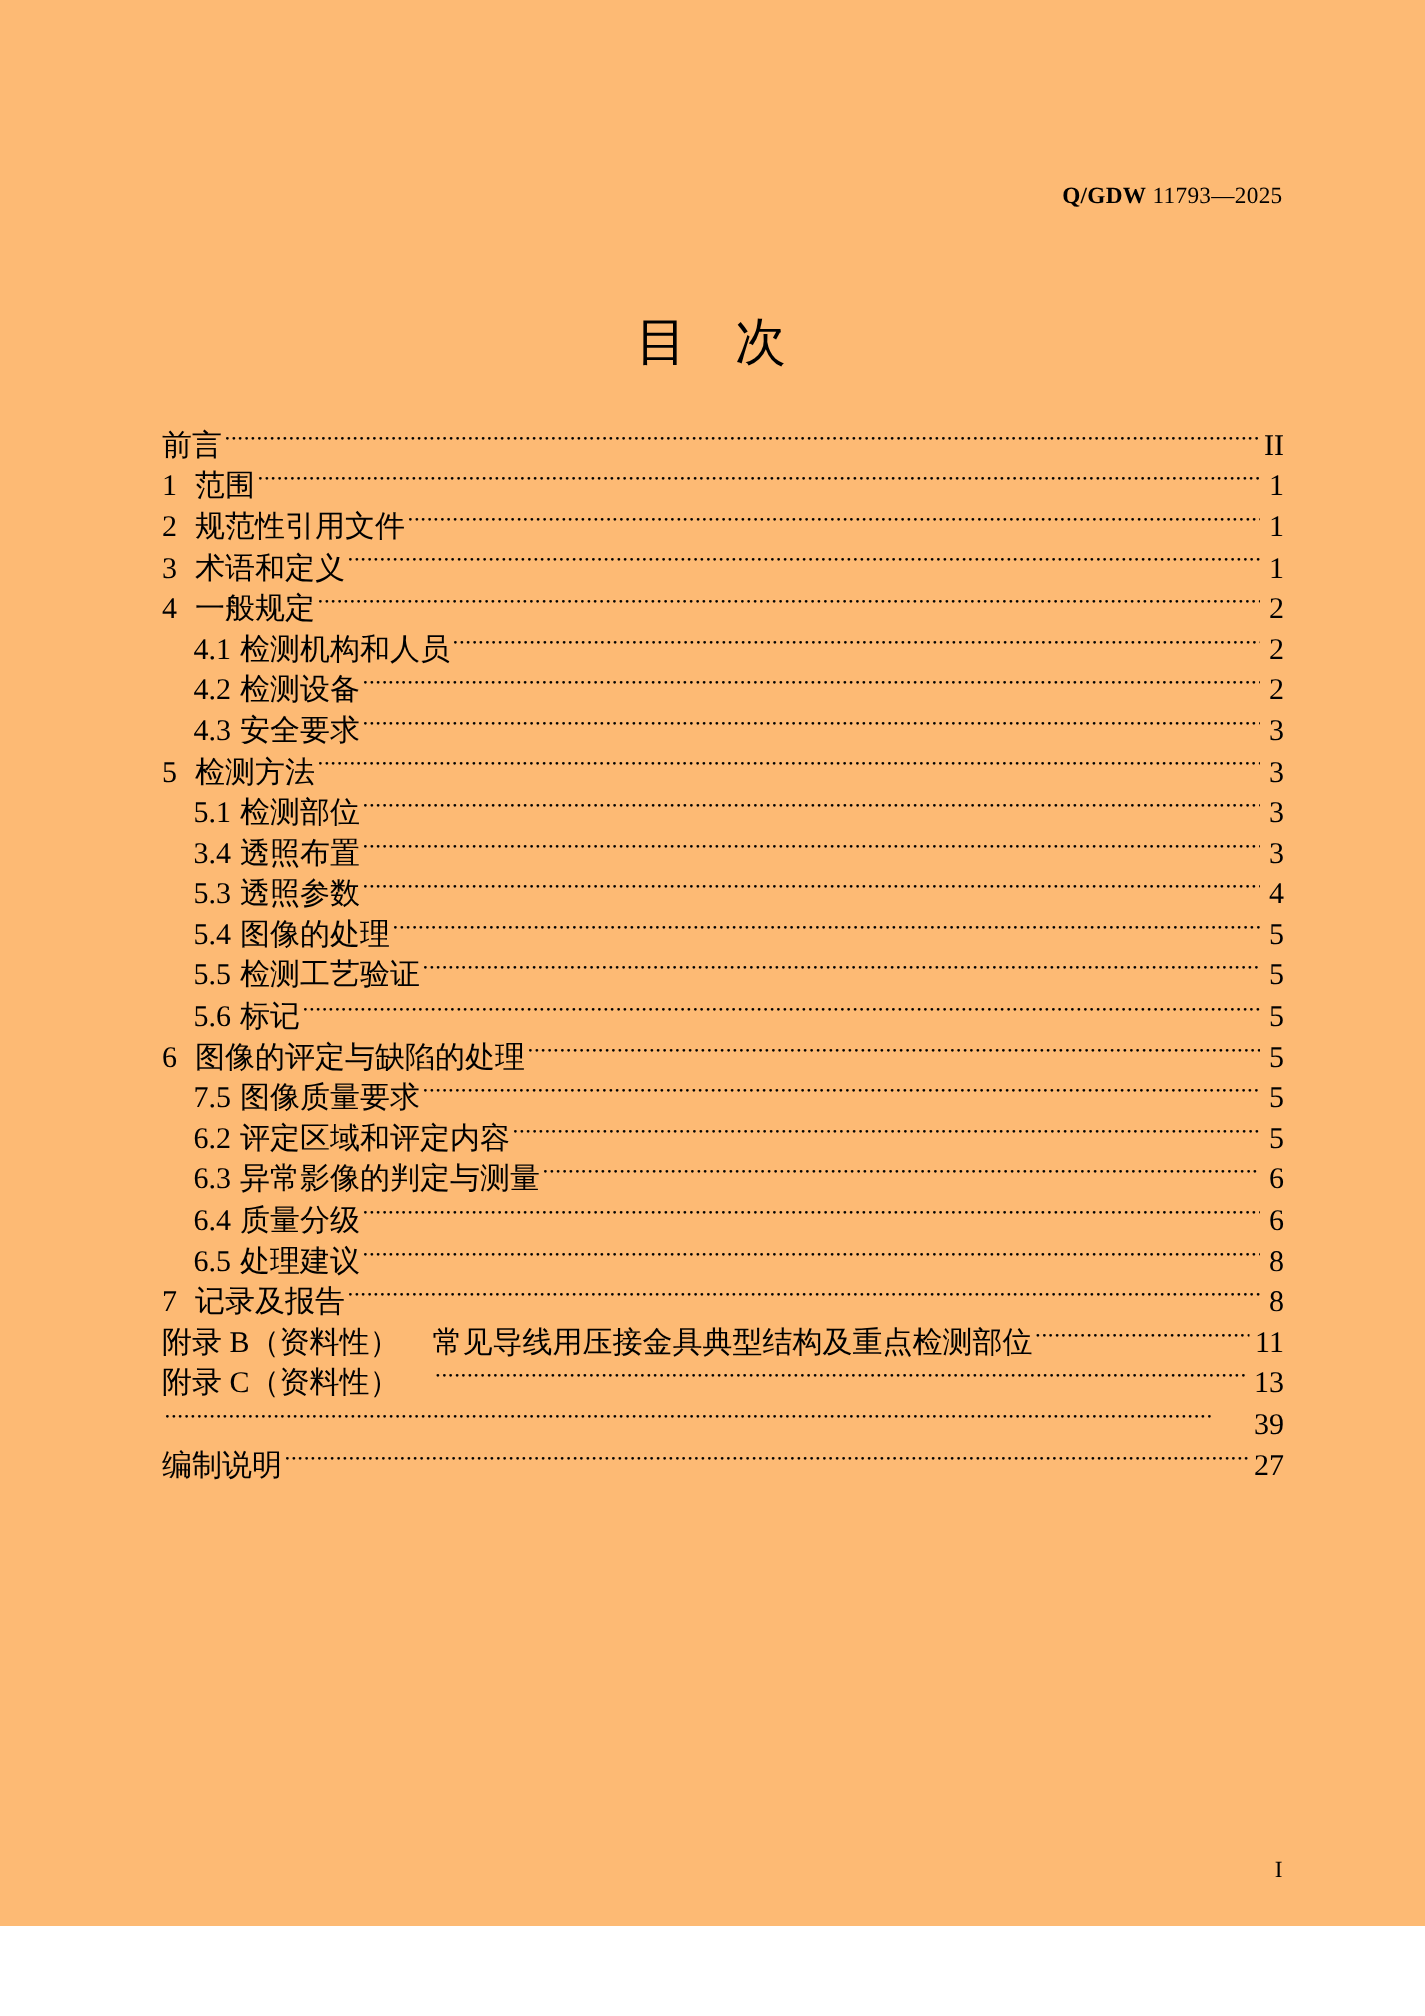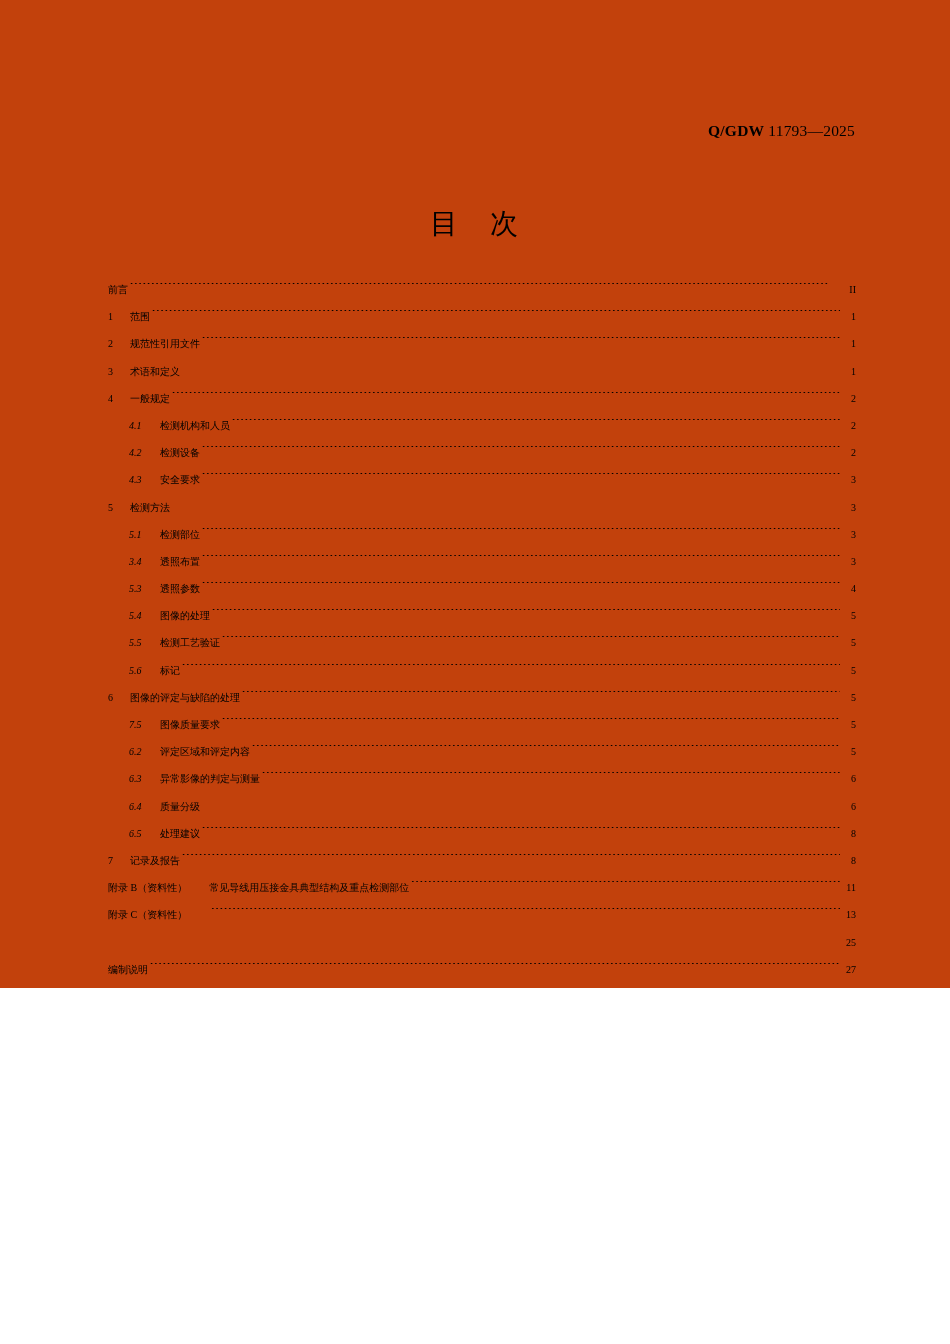--- a/index.html
+++ b/index.html
@@ -7,22 +7,22 @@
     padding: 0;
     background: #ffffff;
   }
   body {
     font-family: "Liberation Serif", "DejaVu Serif", serif;
     color: #000000;
   }
   .page {
     position: relative;
     width: 950px;
-    height: 988px;
-    background: #c2410c;
+    height: 1284px;
+    background: #fdba74;
     overflow: hidden;
   }
 
   
   .doc-header {
     position: absolute;
     top: 122px;
     left: 0;
     width: 855px;
     text-align: right;
@@ -36,61 +36,60 @@
     font-weight: normal;
   }
 
   
   .toc-title {
     position: absolute;
     top: 205px;
     left: 0;
     width: 950px;
     text-align: center;
-    font-size: 28px;
+    font-size: 34px;
     font-family: "Liberation Sans", "DejaVu Sans", sans-serif;
     letter-spacing: 2px;
   }
   .toc-title .gap {
     display: inline-block;
     width: 30px;
   }
 
   
   .toc {
     position: absolute;
     top: 283px;
     left: 108px;
     width: 748px;
   }
   .toc-row {
     display: flex;
     align-items: baseline;
     height: 27.2px;
-    font-size: 10px;
+    font-size: 20px;
     white-space: nowrap;
   }
   .toc-row .num {
     flex: none;
     text-align: left;
   }
   
   .lvl1 > .num {
     width: 22px;
   }
   .lvl1 > .label {
     padding-left: 0;
   }
   
   .lvl2 {
     padding-left: 21px;
   }
   .lvl2 > .num {
     width: 31px;
-    font-style: italic;
   }
   
   .lvl0 > .num {
     width: 0;
   }
   .toc-row .label {
     flex: none;
   }
   .toc-row .leader {
     flex: 1 1 auto;
@@ -304,21 +303,21 @@
         <span class="label">
           <span class="appx-tag">附录 C（资料性）</span>
           <span class="appx-gap"></span>
         </span>
         <span class="leader"></span>
         <span class="pagenum">13</span>
       </div>
       <div class="toc-row lvl0 appx">
         <span class="num"></span>
         <span class="leader"></span>
-        <span class="pagenum">25</span>
+        <span class="pagenum">39</span>
       </div>
       <div class="toc-row lvl0">
         <span class="num"></span>
         <span class="label">编制说明</span>
         <span class="leader"></span>
         <span class="pagenum">27</span>
       </div>
     </div>
 
   <div class="doc-footer">

